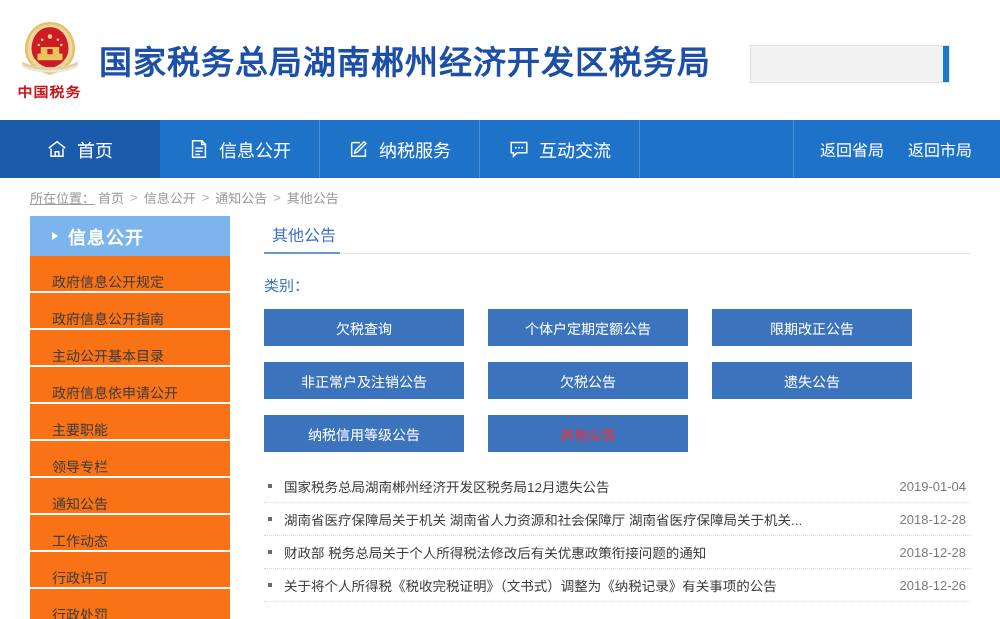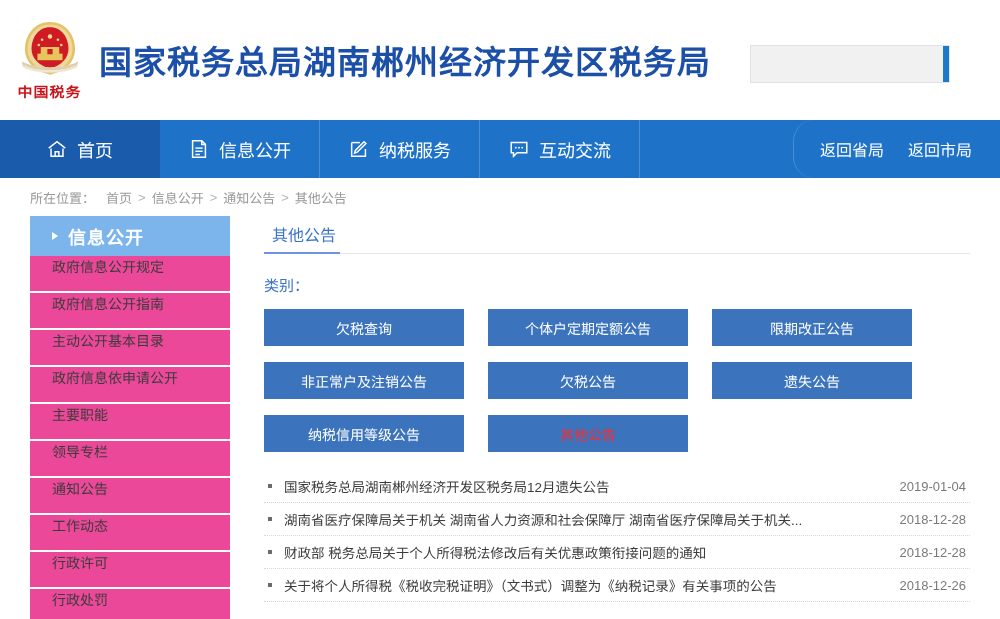--- a/index.html
+++ b/index.html
@@ -52,49 +52,49 @@
   }
   .nav-item {
     display: flex; align-items: center; justify-content: center; gap: 9px;
     color: #ffffff; font-size: 18px; cursor: pointer;
     border-right: 1px solid #4a8ed4; padding: 0 26px; min-width: 160px;
   }
   .nav-item.active { background: #1a5cab; border-right-color: #1a5cab; min-width: 160px; }
   .nav-item svg { display: block; }
   .nav-right {
     margin-left: auto; display: flex; align-items: center; gap: 24px;
-    padding-right: 28px; padding-left: 26px; border-left: 1px solid #4a8ed4; border-radius: 21px;
+    padding-right: 28px; padding-left: 26px; border-left: 1px solid #4a8ed4;
   }
   .nav-link { color: #ffffff; font-size: 16px; cursor: pointer; white-space: nowrap; }
 
   
   .breadcrumb {
     height: 38px; display: flex; align-items: center; padding-left: 30px;
     font-size: 13px; color: #9a9a9a;
   }
   .breadcrumb .crumb { color: #9a9a9a; cursor: pointer; }
   .breadcrumb .sep { margin: 0 6px; color: #b5b5b5; }
-  .breadcrumb .label { margin-right: 11px; }
+  .breadcrumb .label { margin-right: 3px; text-decoration: underline; }
 
   
   .wrap { display: flex; padding: 0 30px; gap: 0; }
   .sidebar { width: 200px; flex: 0 0 200px; }
   .side-head {
     height: 40px; background: #7cb5ec; color: #ffffff;
     display: flex; align-items: center; padding-left: 22px;
     font-size: 18px; font-weight: bold; letter-spacing: 1px;
   }
   .side-head .tri {
     width: 0; height: 0; margin-right: 10px;
     border-left: 6px solid #ffffff;
     border-top: 4px solid transparent; border-bottom: 4px solid transparent;
   }
   .side-item {
-    height: 37px; background: #ec4899; border-bottom: 2px solid #ffffff;
-    display: flex; align-items: flex-start; padding-left: 22px;
+    height: 37px; background: #f97316; border-bottom: 2px solid #ffffff;
+    display: flex; align-items: flex-end; padding-left: 22px;
     font-size: 14px; color: #3c3c3c; cursor: pointer;
   }
 
   .main { flex: 1 1 auto; padding-left: 34px; }
   .tabbar { position: relative; height: 38px; border-bottom: 1px solid #e6e6e6; }
   .tab {
     display: inline-block; font-size: 16px; color: #3a73c8;
     padding: 6px 8px 10px 8px; cursor: pointer;
   }
   .tab-underline {

